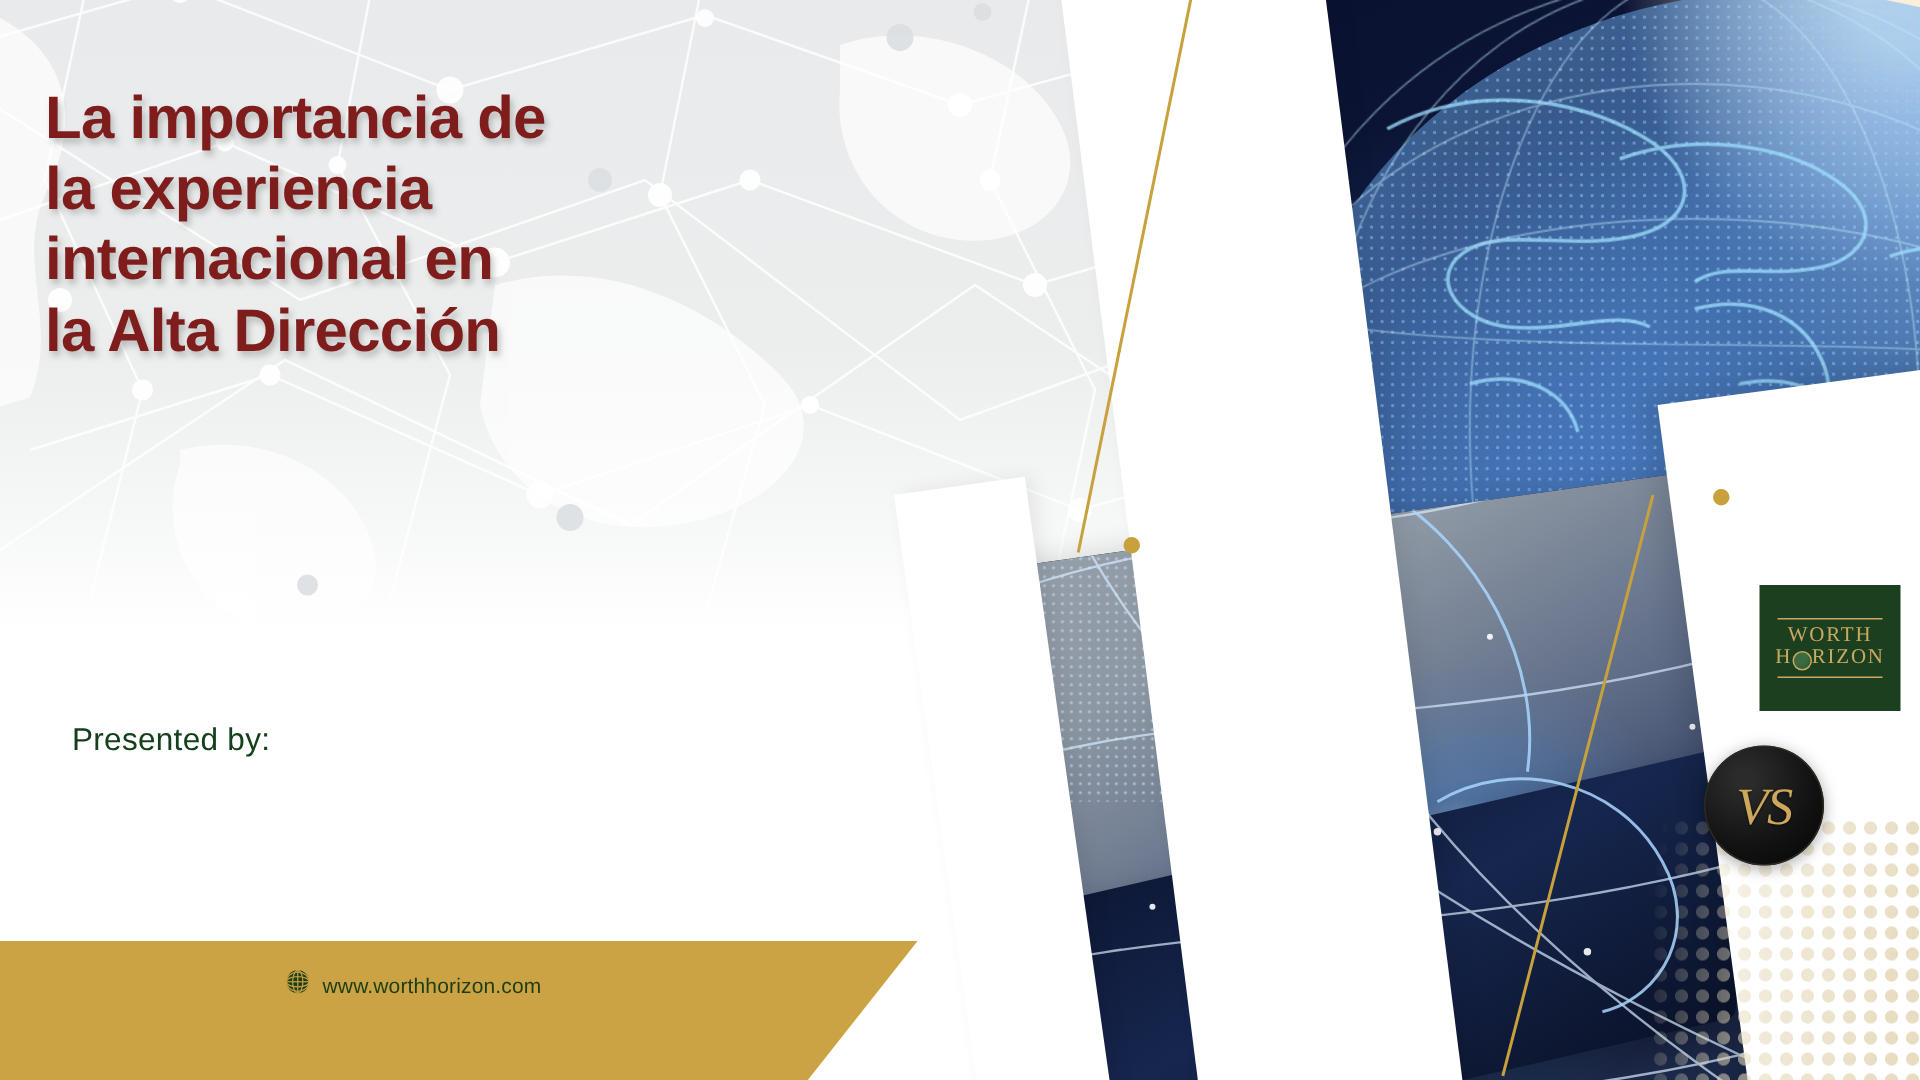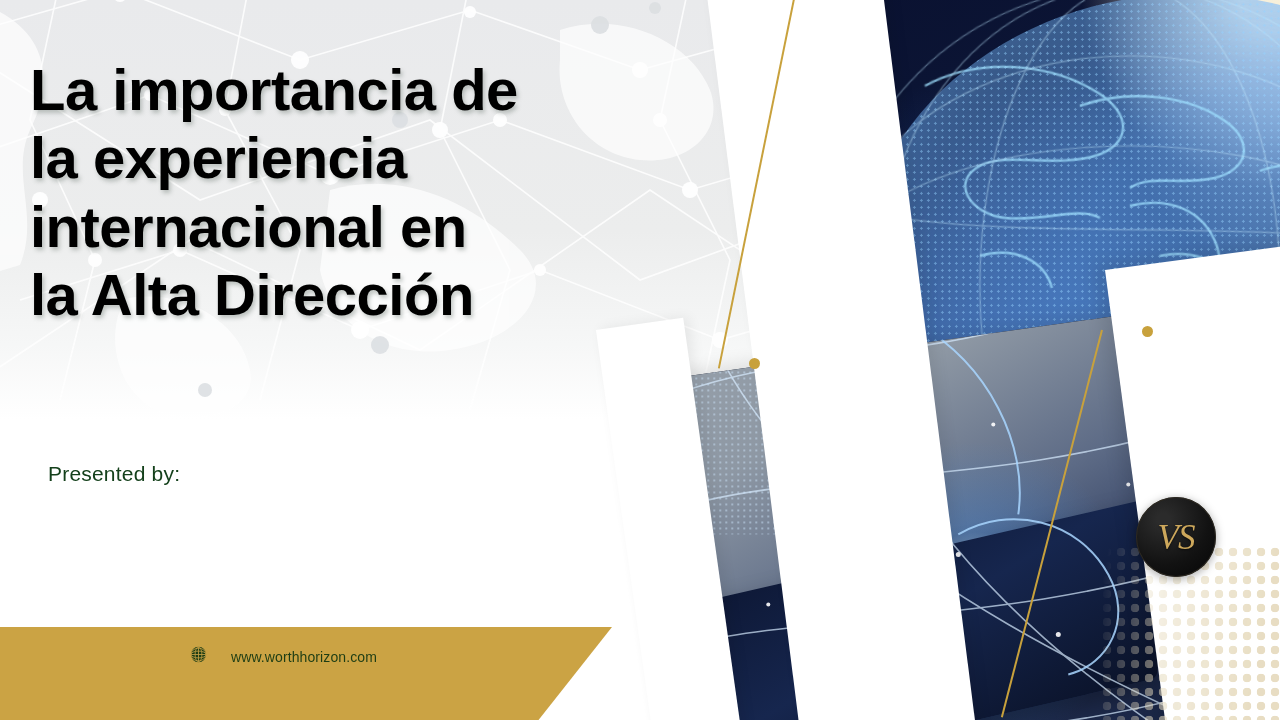--- a/index.html
+++ b/index.html
@@ -183,33 +183,33 @@
     -webkit-mask-image: linear-gradient(100deg, rgba(0,0,0,0) 4%, rgba(0,0,0,.55) 38%, #000 85%);
     mask-image: linear-gradient(100deg, rgba(0,0,0,0) 4%, rgba(0,0,0,.55) 38%, #000 85%);
     opacity: .95;
   }
 
   
   .title {
     position: absolute;
     left: 30px; top: 56px;
     width: 720px;
-    color: #000000;
-    font-size: 58px;
+    color: #7f1d1d;
+    font-size: 40px;
     line-height: 1.18;
     font-weight: 700;
     letter-spacing: -0.5px;
     text-shadow: 2px 3px 4px rgba(120,130,125,.45);
     white-space: pre-line;
   }
 
   
   .presented-label {
     position: absolute;
-    left: 48px; top: 462px;
+    left: 48px; top: 482px;
     color: #14401b;
     font-size: 21px;
     font-weight: 400;
     letter-spacing: .2px;
   }
   .presenter-name {
     position: absolute;
     left: 48px; top: 522px;
     color: #14401b;
     font-size: 36px;
@@ -223,21 +223,21 @@
     left: 0; top: 627px;
     width: 612px; height: 93px;
     background: #cba344;
     clip-path: polygon(0 0, 100% 0, 88% 100%, 0 100%);
   }
   .footer-inner {
     position: absolute;
     left: 190px; top: 646px;
     display: flex;
     align-items: center;
-    gap: 24px;
+    gap: 8px;
   }
   .footer-url {
     color: #1d3d14;
     font-size: 14px;
     letter-spacing: .1px;
     font-weight: 500;
   }
   .globe-icon { display:block; }
 
   
@@ -470,18 +470,30 @@
           <ellipse cx="10" cy="10" rx="9" ry="7.5"></ellipse>
           <ellipse cx="10" cy="10" rx="4" ry="9"></ellipse>
           <line x1="1" y1="10" x2="19" y2="10"></line>
           <line x1="10" y1="1" x2="10" y2="19"></line>
         </g>
       </svg>
     </span>
     <span class="footer-url">www.worthhorizon.com</span>
   </div>
 
+  <div class="brand-logo">
+    <div class="brand-rule"></div>
+    <div class="brand-words">
+      <span class="brand-word">WORTH</span>
+      <span class="brand-word brand-word-2">
+        <span>H</span>
+        <span class="brand-o-globe"></span>
+        <span>RIZON</span>
+      </span>
+    </div>
+    <div class="brand-rule"></div>
+  </div>
 
   <div class="monogram">
     <span class="monogram-text">VS</span>
   </div>
 
 </div>
 
 </body></html>

